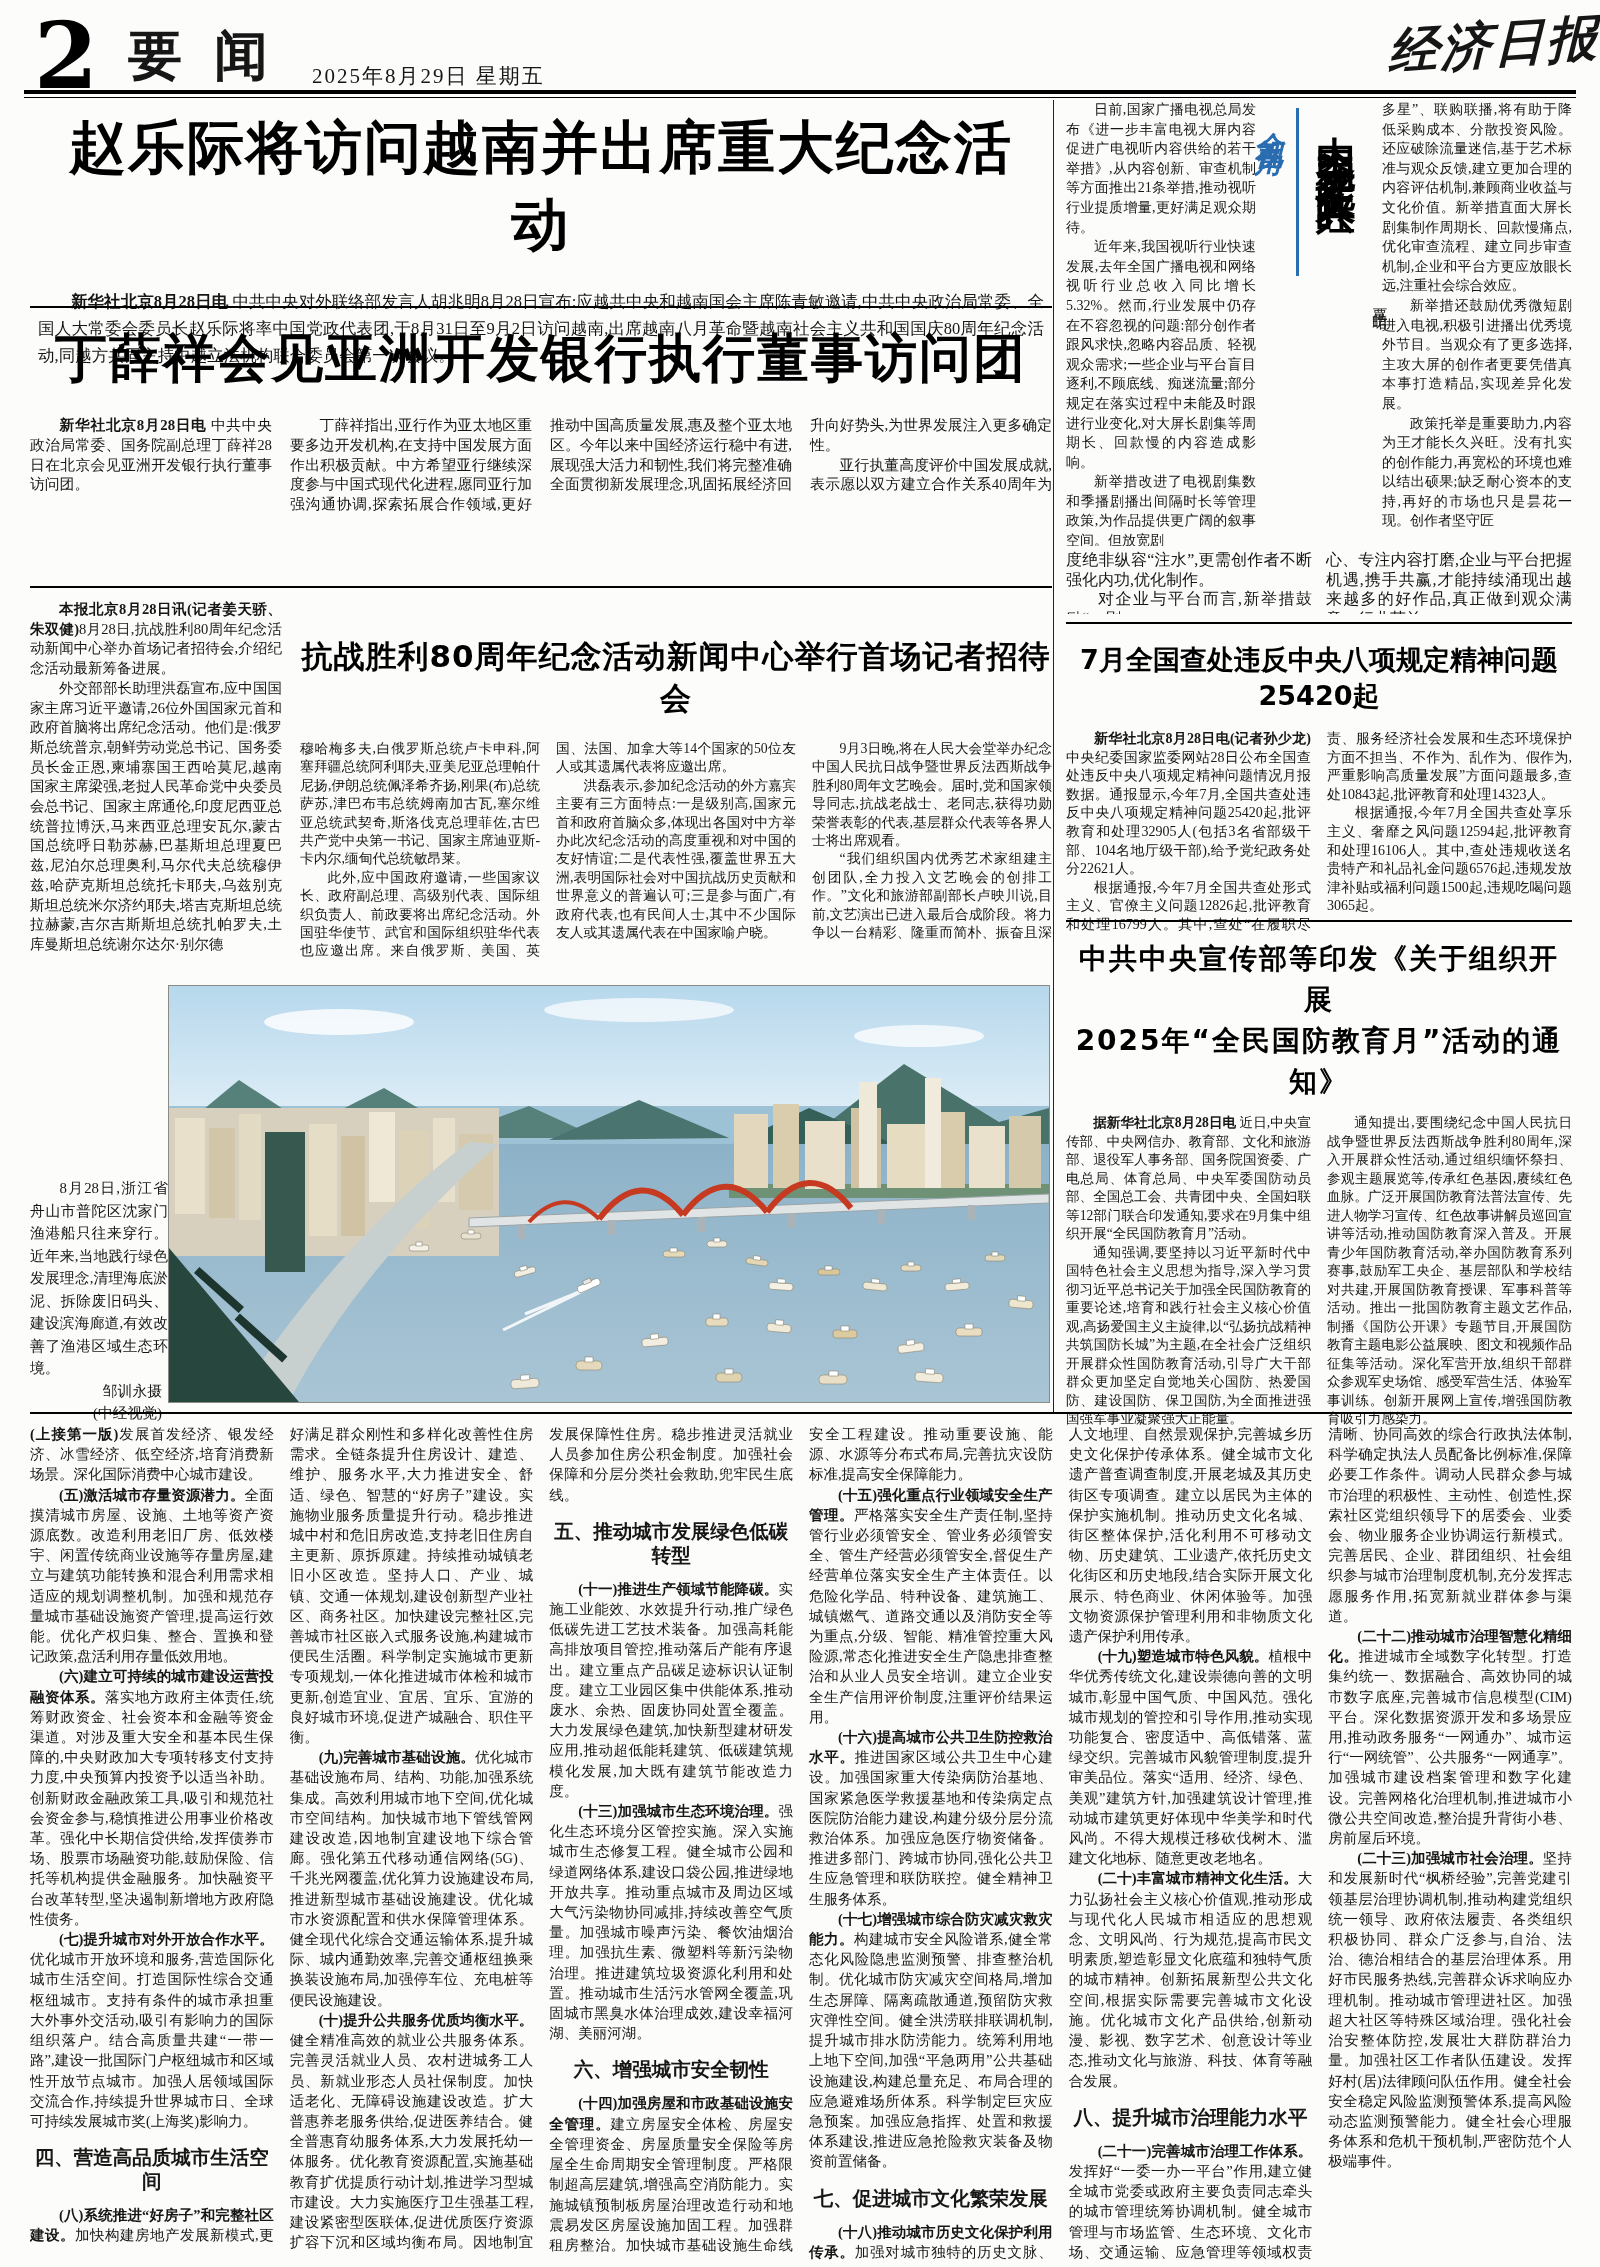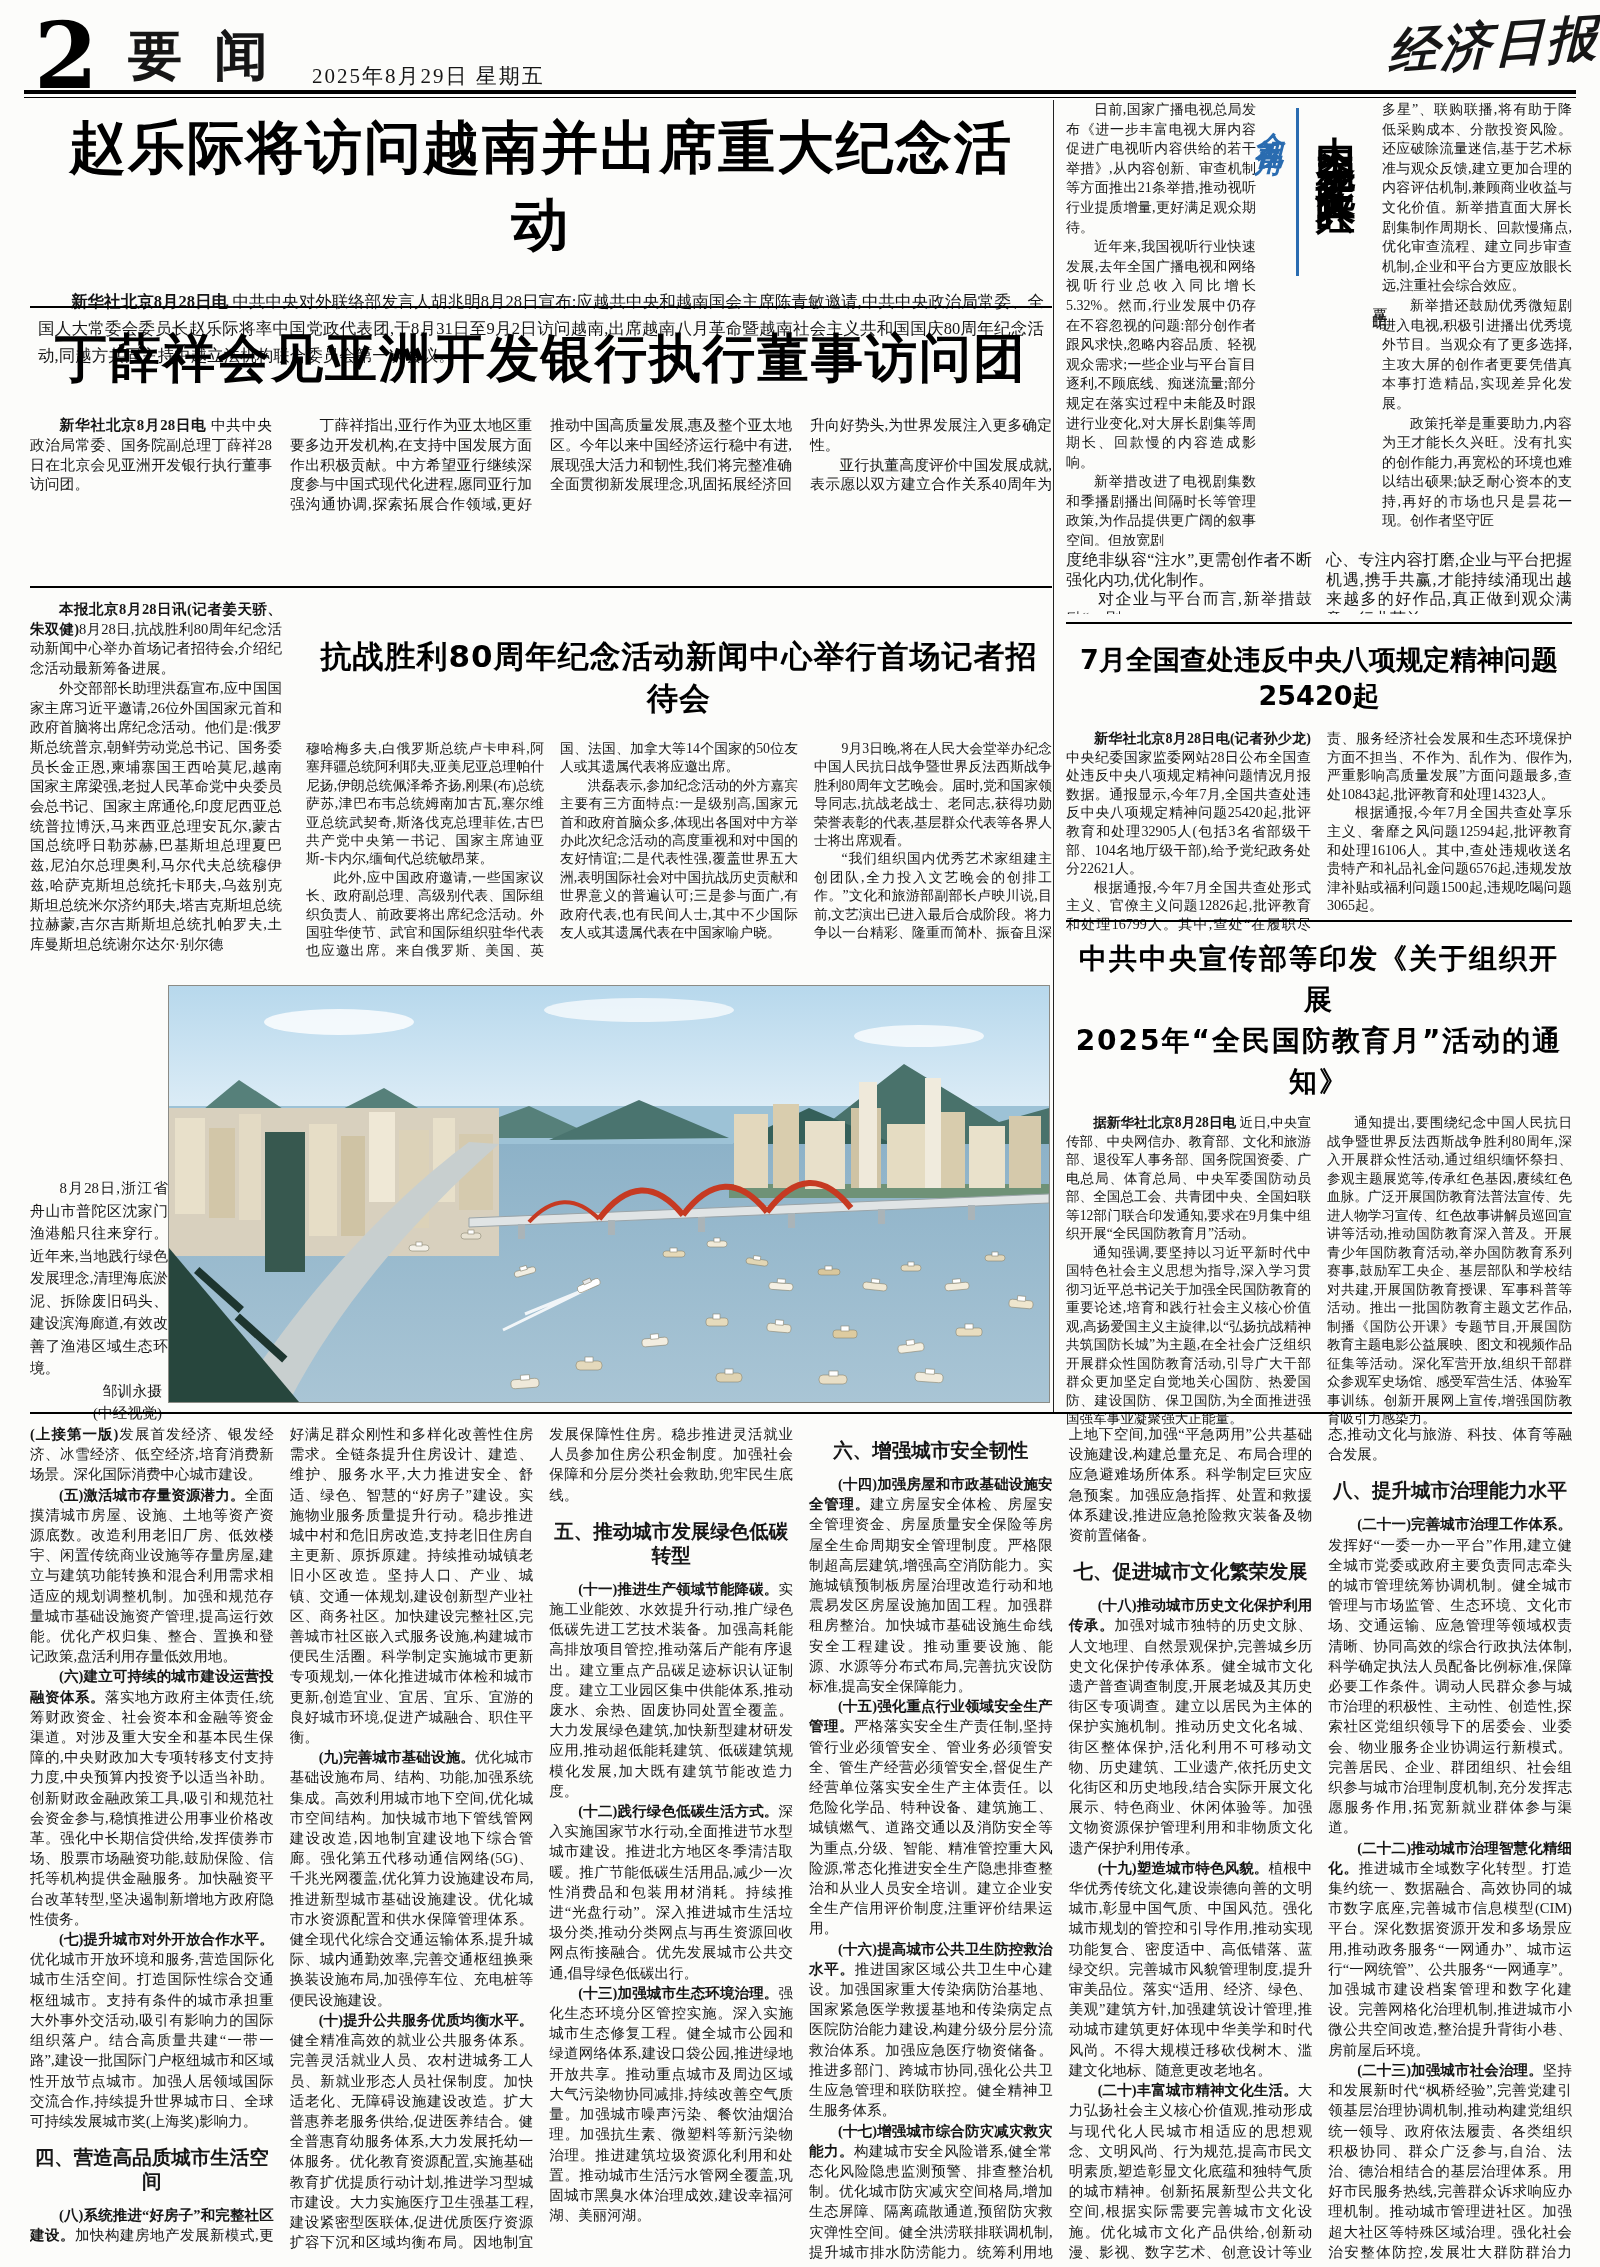--- a/index.html
+++ b/index.html
@@ -32,21 +32,21 @@
   #artA { left:30px; top:100px; width:1022px; }
   #artA .headline { font-size:57px; text-align:center; letter-spacing:2px; margin:10px 14px 24px; }
   #artA .body { font-size:16.5px; line-height:27px; padding:0 8px; }
   .hr2 { height:2px; background:#000; }
   #ruleA { left:30px; top:306px; width:1022px; }
   #artB { left:30px; top:320px; width:1022px; }
   #artB .headline { font-size:52px; text-align:center; letter-spacing:2px; margin:4px 0 22px; }
   #artB .cols { column-count:4; column-gap:18px; font-size:14.8px; line-height:19.8px; height:116px; overflow:hidden; }
   #ruleB { left:30px; top:586px; width:1022px; }
 
-  #artC { left:30px; top:600px; width:1022px; height:352px; display:grid; grid-template-columns:252px 1fr; column-gap:24px; }
+  #artC { left:30px; top:600px; width:1022px; height:352px; display:grid; grid-template-columns:252px 1fr; column-gap:18px; }
   #artC .lede { font-size:14.5px; line-height:19.7px; height:352px; overflow:hidden; }
   #artC .headline { font-size:31px; text-align:center; letter-spacing:1px; margin:36px 0 20px; }
   #artC .cols { column-count:3; column-gap:16px; font-size:13.8px; line-height:18.4px; height:238px; overflow:hidden; }
 
   
   #figure { left:30px; top:985px; width:1022px; height:420px; display:grid; grid-template-columns:138px 1fr; }
   #figure .cap { padding-top:192px; font-size:14.8px; line-height:22.5px; text-align:justify; }
   #figure .credit { text-align:right; text-indent:0; padding-right:6px; }
   #figure svg { display:block; border:1px solid #8b8b85; background:#cfe4f0; }
 
@@ -370,21 +370,20 @@
   <p class="para t-flush"><span class="ld">(上接第一版)</span><span>发展首发经济、银发经济、冰雪经济、低空经济,培育消费新场景。深化国际消费中心城市建设。</span></p>
       <p class="para"><span class="ld">(五)激活城市存量资源潜力。</span><span>全面摸清城市房屋、设施、土地等资产资源底数。改造利用老旧厂房、低效楼宇、闲置传统商业设施等存量房屋,建立与建筑功能转换和混合利用需求相适应的规划调整机制。加强和规范存量城市基础设施资产管理,提高运行效能。优化产权归集、整合、置换和登记政策,盘活利用存量低效用地。</span></p>
       <p class="para"><span class="ld">(六)建立可持续的城市建设运营投融资体系。</span><span>落实地方政府主体责任,统筹财政资金、社会资本和金融等资金渠道。对涉及重大安全和基本民生保障的,中央财政加大专项转移支付支持力度,中央预算内投资予以适当补助。创新财政金融政策工具,吸引和规范社会资金参与,稳慎推进公用事业价格改革。强化中长期信贷供给,发挥债券市场、股票市场融资功能,鼓励保险、信托等机构提供金融服务。加快融资平台改革转型,坚决遏制新增地方政府隐性债务。</span></p>
       <p class="para"><span class="ld">(七)提升城市对外开放合作水平。</span><span>优化城市开放环境和服务,营造国际化城市生活空间。打造国际性综合交通枢纽城市。支持有条件的城市承担重大外事外交活动,吸引有影响力的国际组织落户。结合高质量共建“一带一路”,建设一批国际门户枢纽城市和区域性开放节点城市。加强人居领域国际交流合作,持续提升世界城市日、全球可持续发展城市奖(上海奖)影响力。</span></p>
       <p class="para t-h"><span class="ld"></span><span>四、营造高品质城市生活空间</span></p>
       <p class="para"><span class="ld">(八)系统推进“好房子”和完整社区建设。</span><span>加快构建房地产发展新模式,更好满足群众刚性和多样化改善性住房需求。全链条提升住房设计、建造、维护、服务水平,大力推进安全、舒适、绿色、智慧的“好房子”建设。实施物业服务质量提升行动。稳步推进城中村和危旧房改造,支持老旧住房自主更新、原拆原建。持续推动城镇老旧小区改造。坚持人口、产业、城镇、交通一体规划,建设创新型产业社区、商务社区。加快建设完整社区,完善城市社区嵌入式服务设施,构建城市便民生活圈。科学制定实施城市更新专项规划,一体化推进城市体检和城市更新,创造宜业、宜居、宜乐、宜游的良好城市环境,促进产城融合、职住平衡。</span></p>
       <p class="para"><span class="ld">(九)完善城市基础设施。</span><span>优化城市基础设施布局、结构、功能,加强系统集成。高效利用城市地下空间,优化城市空间结构。加快城市地下管线管网建设改造,因地制宜建设地下综合管廊。强化第五代移动通信网络(5G)、千兆光网覆盖,优化算力设施建设布局,推进新型城市基础设施建设。优化城市水资源配置和供水保障管理体系。健全现代化综合交通运输体系,提升城际、城内通勤效率,完善交通枢纽换乘换装设施布局,加强停车位、充电桩等便民设施建设。</span></p>
       <p class="para"><span class="ld">(十)提升公共服务优质均衡水平。</span><span>健全精准高效的就业公共服务体系。完善灵活就业人员、农村进城务工人员、新就业形态人员社保制度。加快适老化、无障碍设施建设改造。扩大普惠养老服务供给,促进医养结合。健全普惠育幼服务体系,大力发展托幼一体服务。优化教育资源配置,实施基础教育扩优提质行动计划,推进学习型城市建设。大力实施医疗卫生强基工程,建设紧密型医联体,促进优质医疗资源扩容下沉和区域均衡布局。因地制宜发展保障性住房。稳步推进灵活就业人员参加住房公积金制度。加强社会保障和分层分类社会救助,兜牢民生底线。</span></p>
       <p class="para t-h"><span class="ld"></span><span>五、推动城市发展绿色低碳转型</span></p>
       <p class="para"><span class="ld">(十一)推进生产领域节能降碳。</span><span>实施工业能效、水效提升行动,推广绿色低碳先进工艺技术装备。加强高耗能高排放项目管控,推动落后产能有序退出。建立重点产品碳足迹标识认证制度。建立工业园区集中供能体系,推动废水、余热、固废协同处置全覆盖。大力发展绿色建筑,加快新型建材研发应用,推动超低能耗建筑、低碳建筑规模化发展,加大既有建筑节能改造力度。</span></p>
-      <p class="para"><span class="ld">(十二)践行绿色低碳生活方式。</span><span>深入实施国家节水行动,全面推进节水型城市建设。推进北方地区冬季清洁取暖。推广节能低碳生活用品,减少一次性消费品和包装用材消耗。持续推进“光盘行动”。深入推进城市生活垃圾分类,推动分类网点与再生资源回收网点衔接融合。优先发展城市公共交通,倡导绿色低碳出行。</span></p>
       <p class="para"><span class="ld">(十三)加强城市生态环境治理。</span><span>强化生态环境分区管控实施。深入实施城市生态修复工程。健全城市公园和绿道网络体系,建设口袋公园,推进绿地开放共享。推动重点城市及周边区域大气污染物协同减排,持续改善空气质量。加强城市噪声污染、餐饮油烟治理。加强抗生素、微塑料等新污染物治理。推进建筑垃圾资源化利用和处置。推动城市生活污水管网全覆盖,巩固城市黑臭水体治理成效,建设幸福河湖、美丽河湖。</span></p>
       <p class="para t-h"><span class="ld"></span><span>六、增强城市安全韧性</span></p>
       <p class="para"><span class="ld">(十四)加强房屋和市政基础设施安全管理。</span><span>建立房屋安全体检、房屋安全管理资金、房屋质量安全保险等房屋全生命周期安全管理制度。严格限制超高层建筑,增强高空消防能力。实施城镇预制板房屋治理改造行动和地震易发区房屋设施加固工程。加强群租房整治。加快城市基础设施生命线安全工程建设。推动重要设施、能源、水源等分布式布局,完善抗灾设防标准,提高安全保障能力。</span></p>
       <p class="para"><span class="ld">(十五)强化重点行业领域安全生产管理。</span><span>严格落实安全生产责任制,坚持管行业必须管安全、管业务必须管安全、管生产经营必须管安全,督促生产经营单位落实安全生产主体责任。以危险化学品、特种设备、建筑施工、城镇燃气、道路交通以及消防安全等为重点,分级、智能、精准管控重大风险源,常态化推进安全生产隐患排查整治和从业人员安全培训。建立企业安全生产信用评价制度,注重评价结果运用。</span></p>
       <p class="para"><span class="ld">(十六)提高城市公共卫生防控救治水平。</span><span>推进国家区域公共卫生中心建设。加强国家重大传染病防治基地、国家紧急医学救援基地和传染病定点医院防治能力建设,构建分级分层分流救治体系。加强应急医疗物资储备。推进多部门、跨城市协同,强化公共卫生应急管理和联防联控。健全精神卫生服务体系。</span></p>
       <p class="para"><span class="ld">(十七)增强城市综合防灾减灾救灾能力。</span><span>构建城市安全风险谱系,健全常态化风险隐患监测预警、排查整治机制。优化城市防灾减灾空间格局,增加生态屏障、隔离疏散通道,预留防灾救灾弹性空间。健全洪涝联排联调机制,提升城市排水防涝能力。统筹利用地上地下空间,加强“平急两用”公共基础设施建设,构建总量充足、布局合理的应急避难场所体系。科学制定巨灾应急预案。加强应急指挥、处置和救援体系建设,推进应急抢险救灾装备及物资前置储备。</span></p>
       <p class="para t-h"><span class="ld"></span><span>七、促进城市文化繁荣发展</span></p>
       <p class="para"><span class="ld">(十八)推动城市历史文化保护利用传承。</span><span>加强对城市独特的历史文脉、人文地理、自然景观保护,完善城乡历史文化保护传承体系。健全城市文化遗产普查调查制度,开展老城及其历史街区专项调查。建立以居民为主体的保护实施机制。推动历史文化名城、街区整体保护,活化利用不可移动文物、历史建筑、工业遗产,依托历史文化街区和历史地段,结合实际开展文化展示、特色商业、休闲体验等。加强文物资源保护管理利用和非物质文化遗产保护利用传承。</span></p>
       <p class="para"><span class="ld">(十九)塑造城市特色风貌。</span><span>植根中华优秀传统文化,建设崇德向善的文明城市,彰显中国气质、中国风范。强化城市规划的管控和引导作用,推动实现功能复合、密度适中、高低错落、蓝绿交织。完善城市风貌管理制度,提升审美品位。落实“适用、经济、绿色、美观”建筑方针,加强建筑设计管理,推动城市建筑更好体现中华美学和时代风尚。不得大规模迁移砍伐树木、滥建文化地标、随意更改老地名。</span></p>
       <p class="para"><span class="ld">(二十)丰富城市精神文化生活。</span><span>大力弘扬社会主义核心价值观,推动形成与现代化人民城市相适应的思想观念、文明风尚、行为规范,提高市民文明素质,塑造彰显文化底蕴和独特气质的城市精神。创新拓展新型公共文化空间,根据实际需要完善城市文化设施。优化城市文化产品供给,创新动漫、影视、数字艺术、创意设计等业态,推动文化与旅游、科技、体育等融合发展。</span></p>

